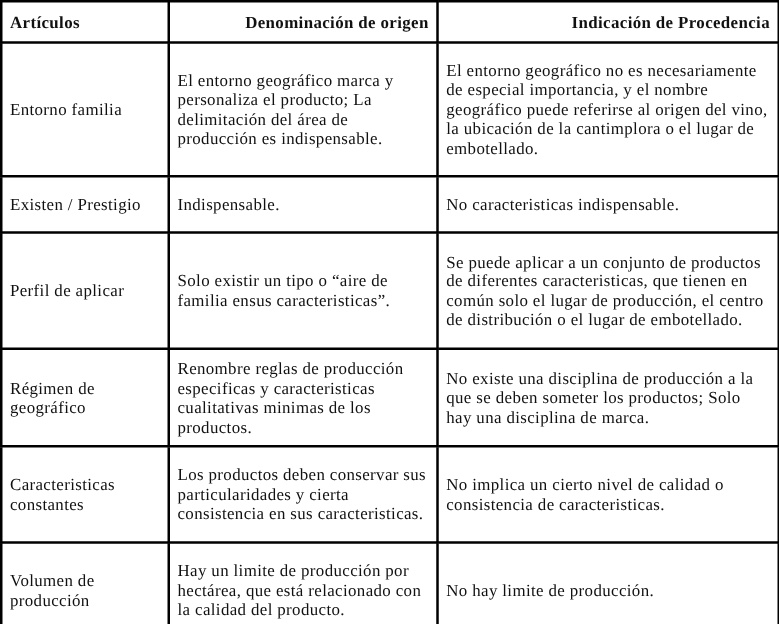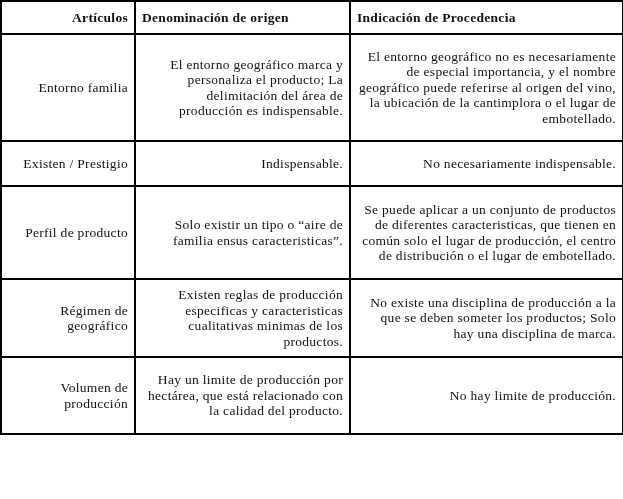--- a/index.html
+++ b/index.html
@@ -12,28 +12,28 @@
     font-family: "Liberation Serif", "DejaVu Serif", serif;
     font-size: 13.5px;
     line-height: 15.5px;
     color: #111111;
     letter-spacing: 0.3px;
   }
   table.cmp td, table.cmp th {
     border: 2px solid #000000;
     padding: 2px 6px;
     vertical-align: middle;
-    text-align: right;
+    text-align: left;
     font-weight: normal;
   }
   table.cmp th {
     font-weight: bold;
     height: 27px;
   }
-  table.cmp th.center { text-align: left; }
+  table.cmp th.center { text-align: right; }
   col.c1 { width: 134px; }
   col.c2 { width: 215px; }
   col.c3 { width: 273px; }
   tr.r1 td { height: 101px; }
   tr.r2 td { height: 39px; }
   tr.r3 td { height: 87px; }
   tr.r4 td { height: 72px; }
   tr.r5 td { height: 71px; }
   tr.r6 td { height: 71px; }
 </style>
@@ -55,31 +55,36 @@
   </thead>
   <tbody>
     <tr class="r1">
       <td>Entorno familia</td>
       <td>El entorno geográfico marca y personaliza el producto; La delimitación del área de producción es indispensable.</td>
       <td>El entorno geográfico no es necesariamente de especial importancia, y el nombre geográfico puede referirse al origen del vino, la ubicación de la cantimplora o el lugar de embotellado.</td>
     </tr>
     <tr class="r2">
       <td>Existen / Prestigio</td>
       <td>Indispensable.</td>
-      <td>No necesariamente indispensable.</td>
+      <td>No caracteristicas indispensable.</td>
     </tr>
     <tr class="r3">
-      <td>Perfil de producto</td>
+      <td>Perfil de aplicar</td>
       <td>Solo existir un tipo o “aire de familia ensus caracteristicas”.</td>
       <td>Se puede aplicar a un conjunto de productos de diferentes caracteristicas, que tienen en común solo el lugar de producción, el centro de distribución o el lugar de embotellado.</td>
     </tr>
     <tr class="r4">
       <td>Régimen de geográfico</td>
-      <td>Existen reglas de producción especificas y caracteristicas cualitativas minimas de los productos.</td>
+      <td>Renombre reglas de producción especificas y caracteristicas cualitativas minimas de los productos.</td>
       <td>No existe una disciplina de producción a la que se deben someter los productos; Solo hay una disciplina de marca.</td>
+    </tr>
+    <tr class="r5">
+      <td>Caracteristicas constantes</td>
+      <td>Los productos deben conservar sus particularidades y cierta consistencia en sus caracteristicas.</td>
+      <td>No implica un cierto nivel de calidad o consistencia de caracteristicas.</td>
     </tr>
     <tr class="r6">
       <td>Volumen de producción</td>
       <td>Hay un limite de producción por hectárea, que está relacionado con la calidad del producto.</td>
       <td>No hay limite de producción.</td>
     </tr>
   </tbody>
 </table>
 
 </body></html>

